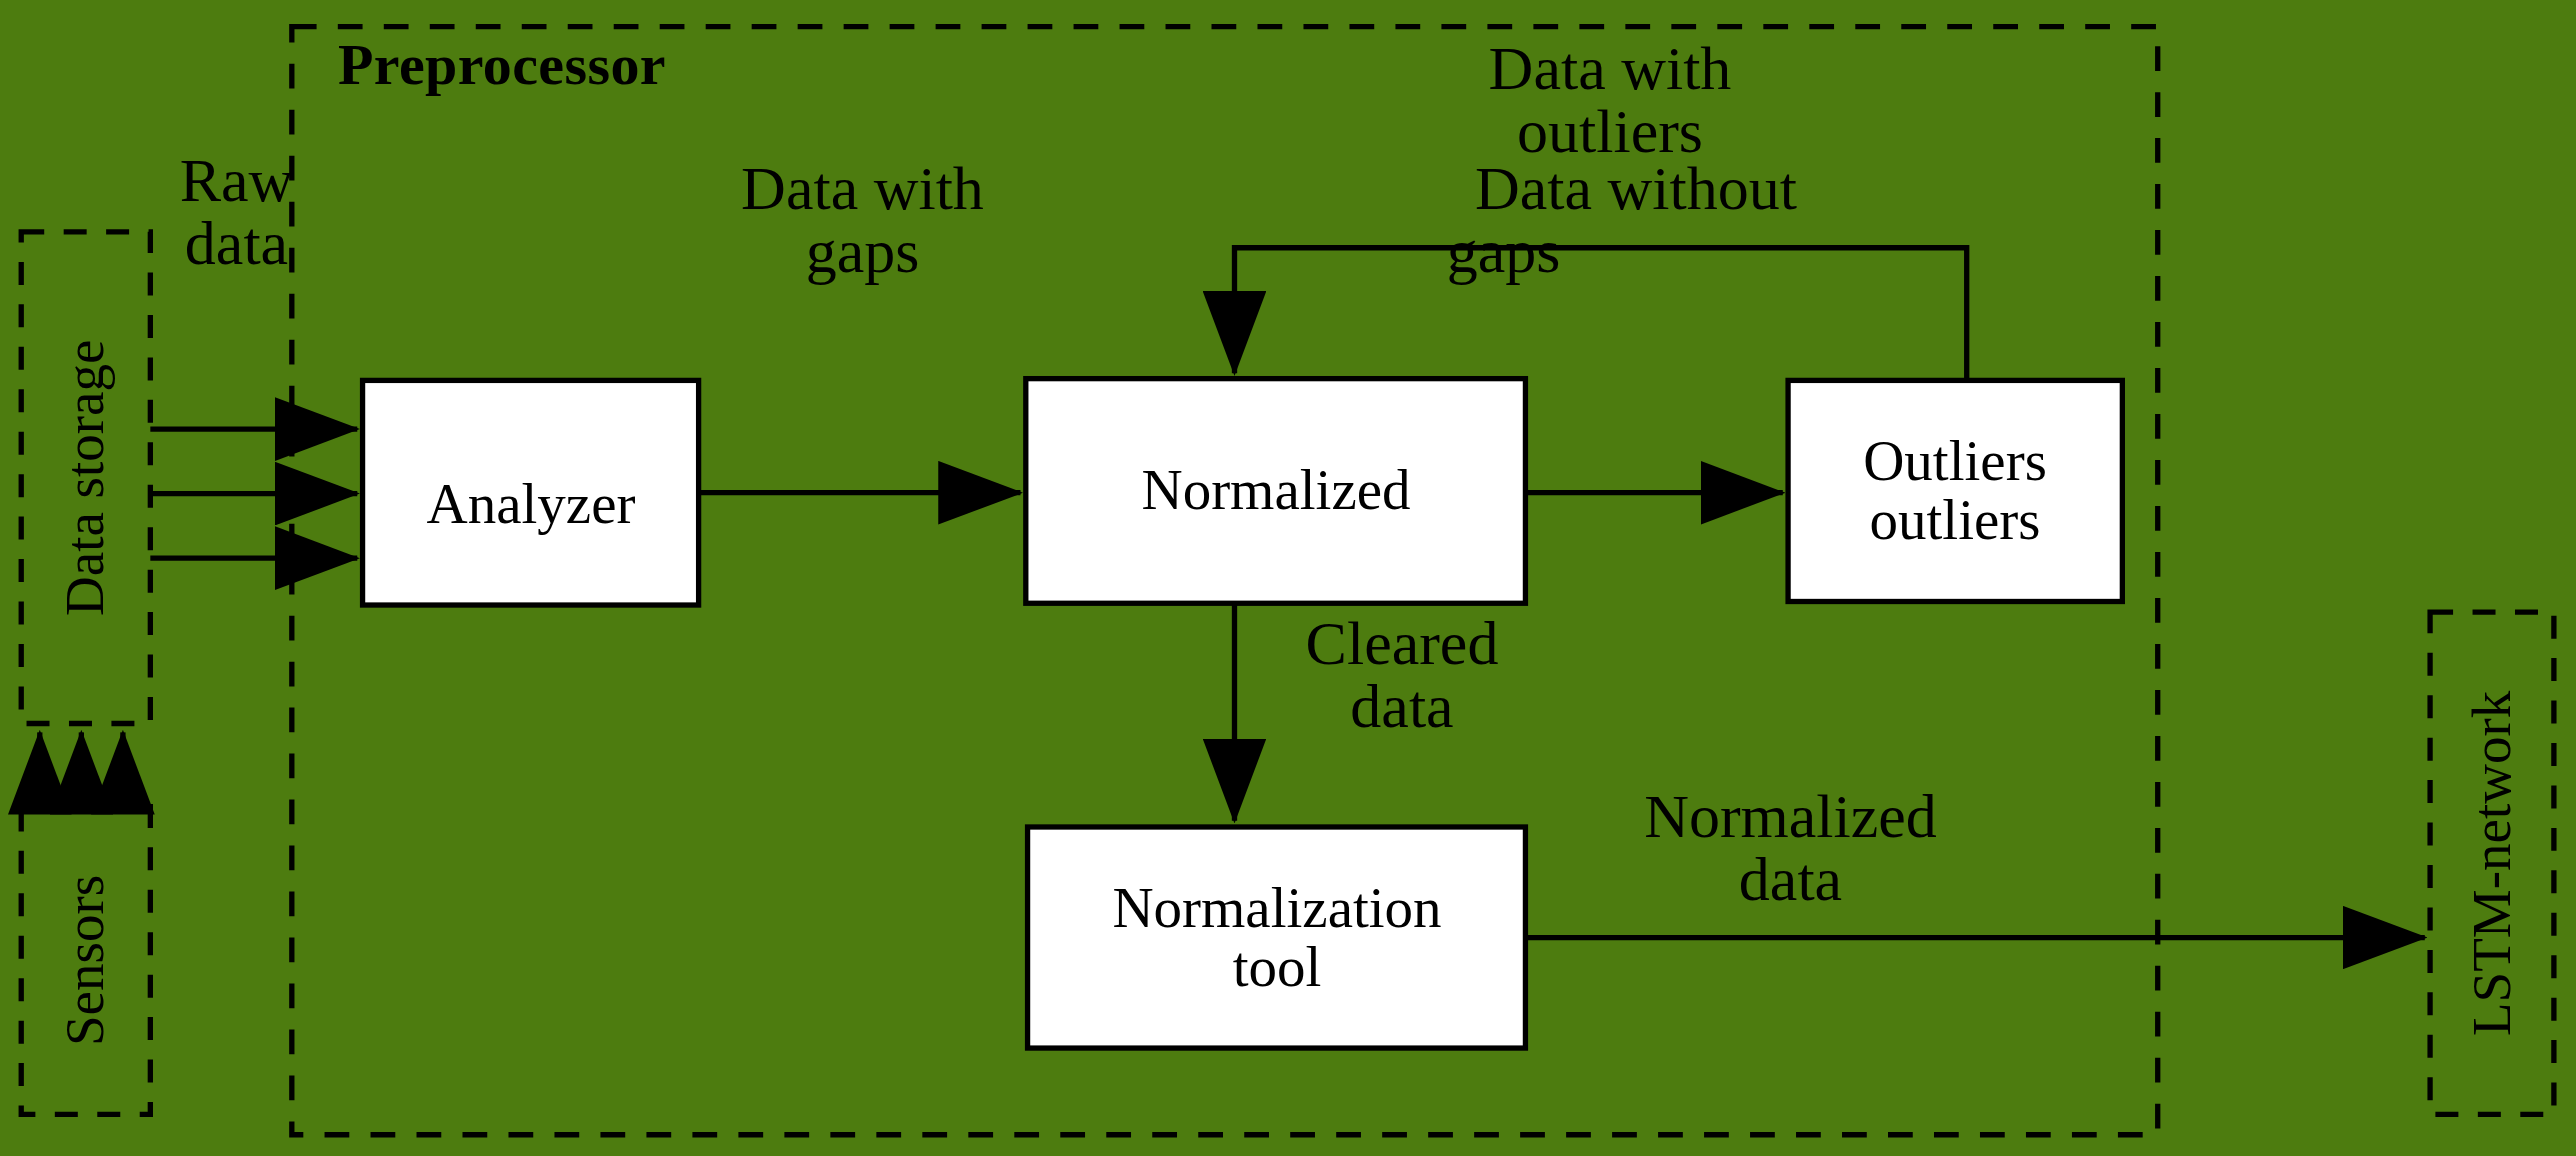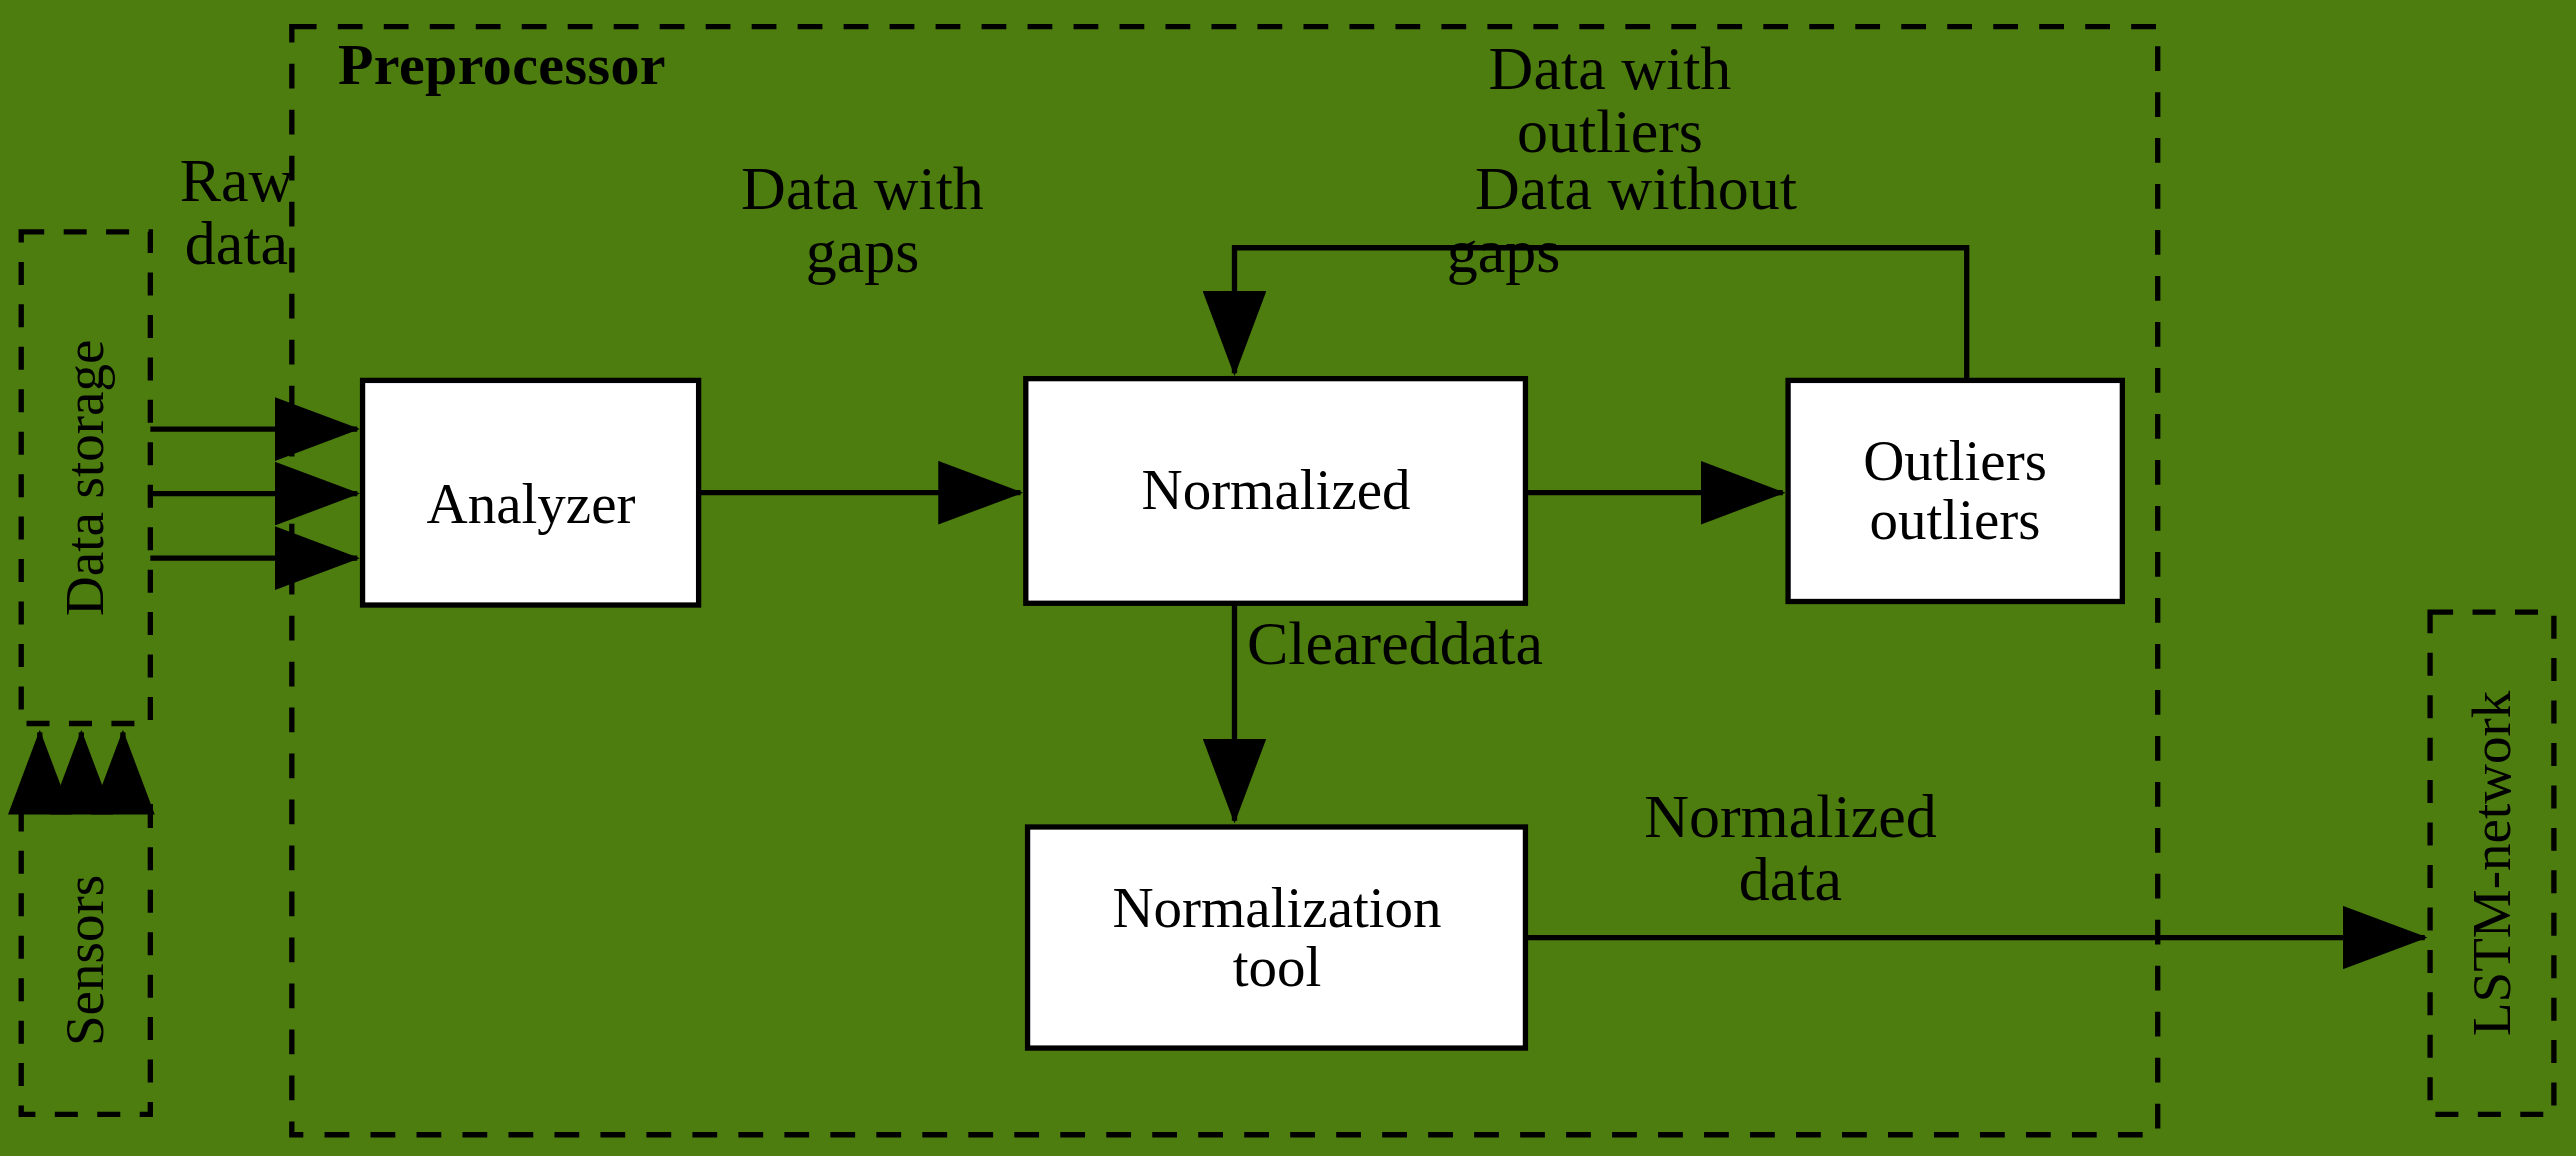--- a/index.html
+++ b/index.html
@@ -99,21 +99,21 @@
   <div class="lbl edge-lbl" style="left:1380px;top:37px;width:460px;display:flex;flex-direction:column;align-items:center;">
     <span>Data with</span>
     <span>outliers</span>
   </div>
 
   <div class="lbl edge-lbl" style="left:1415px;top:157px;width:442px;display:flex;flex-direction:column;align-items:center;">
     <span>Data without</span>
     <span style="margin-left:-265px;">gaps</span>
   </div>
 
-  <div class="lbl edge-lbl" style="left:1247px;top:612px;width:310px;display:flex;flex-direction:row;align-items:center;">
+  <div class="lbl edge-lbl" style="left:1247px;top:612px;width:310px;display:flex;flex-direction:column;align-items:center;">
     <span>Cleared</span>
     <span>data</span>
   </div>
 
   <div class="lbl edge-lbl" style="left:1574px;top:785px;width:433px;display:flex;flex-direction:column;align-items:center;">
     <span>Normalized</span>
     <span>data</span>
   </div>
 
 

